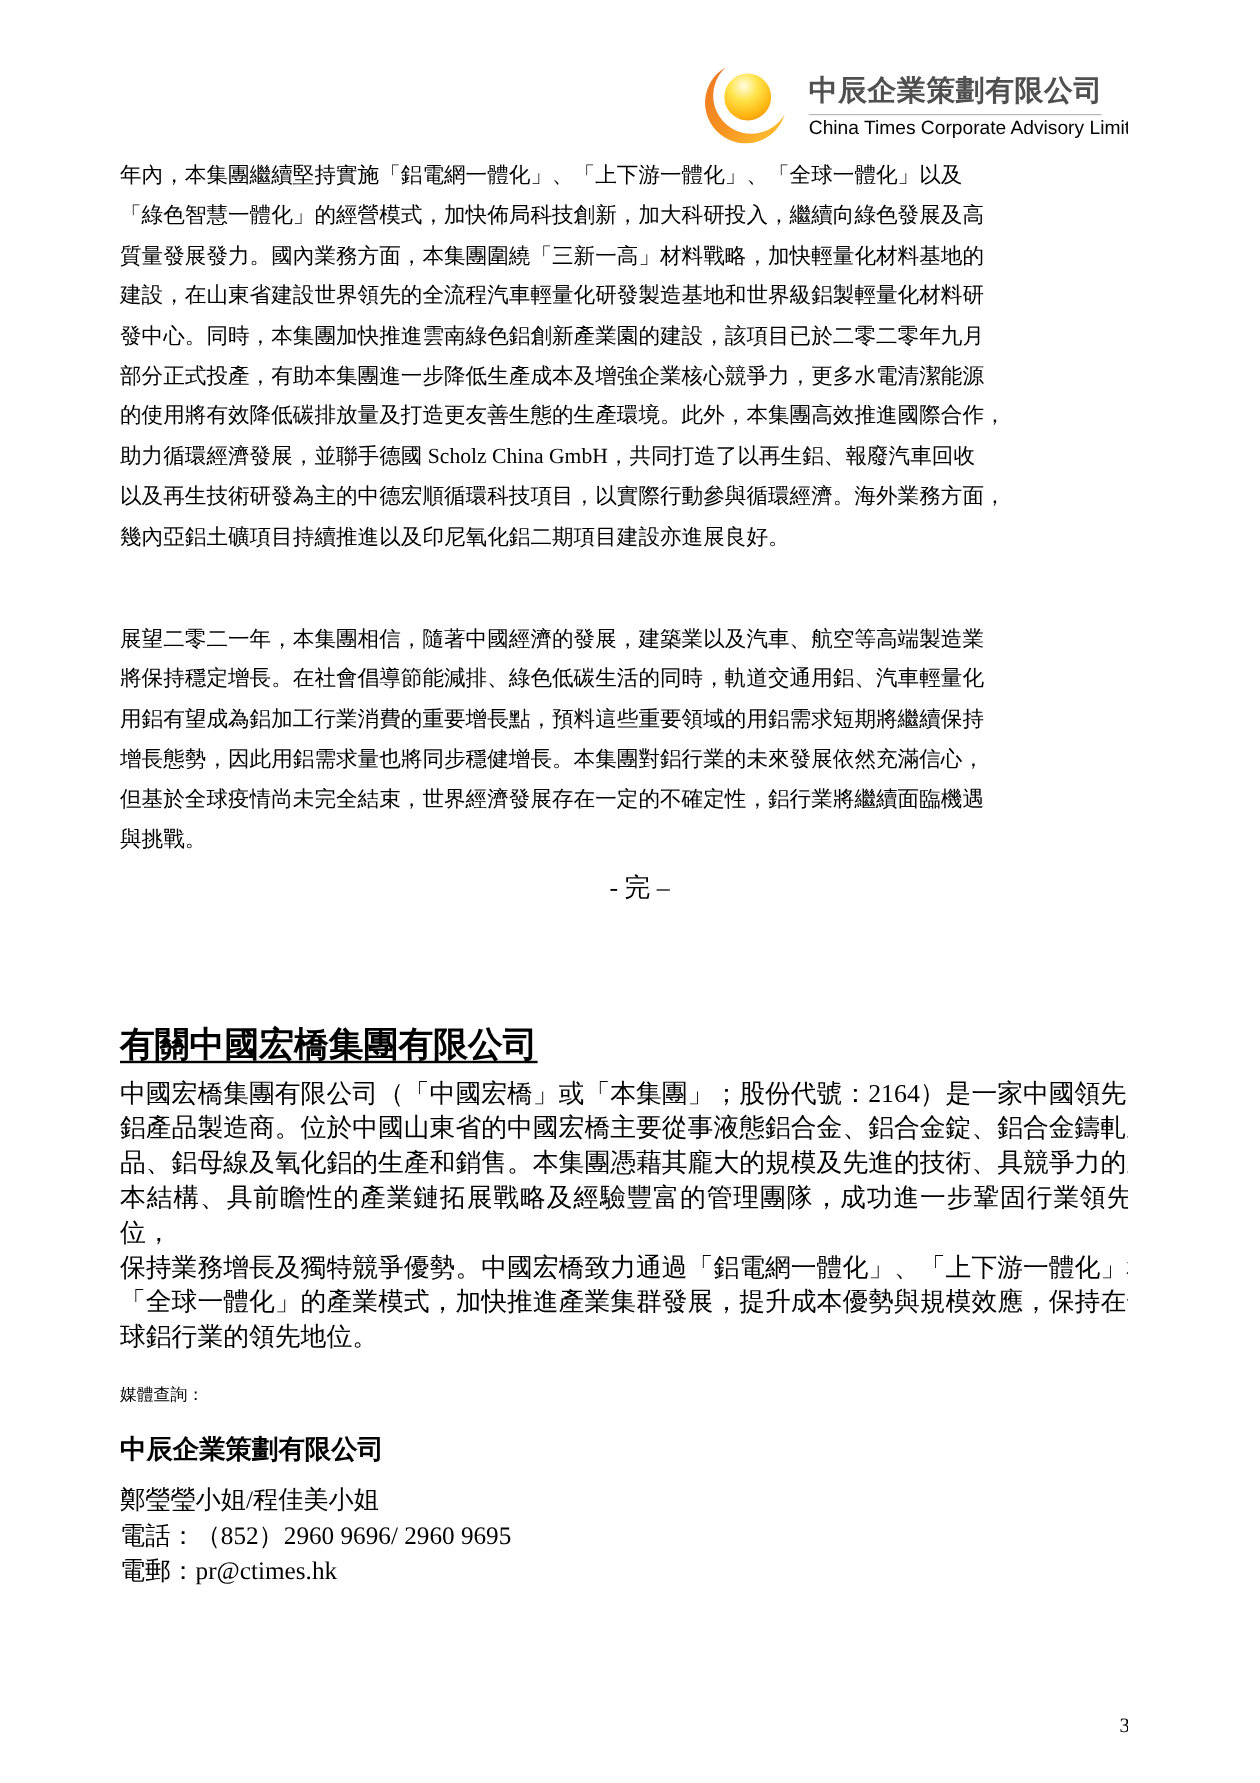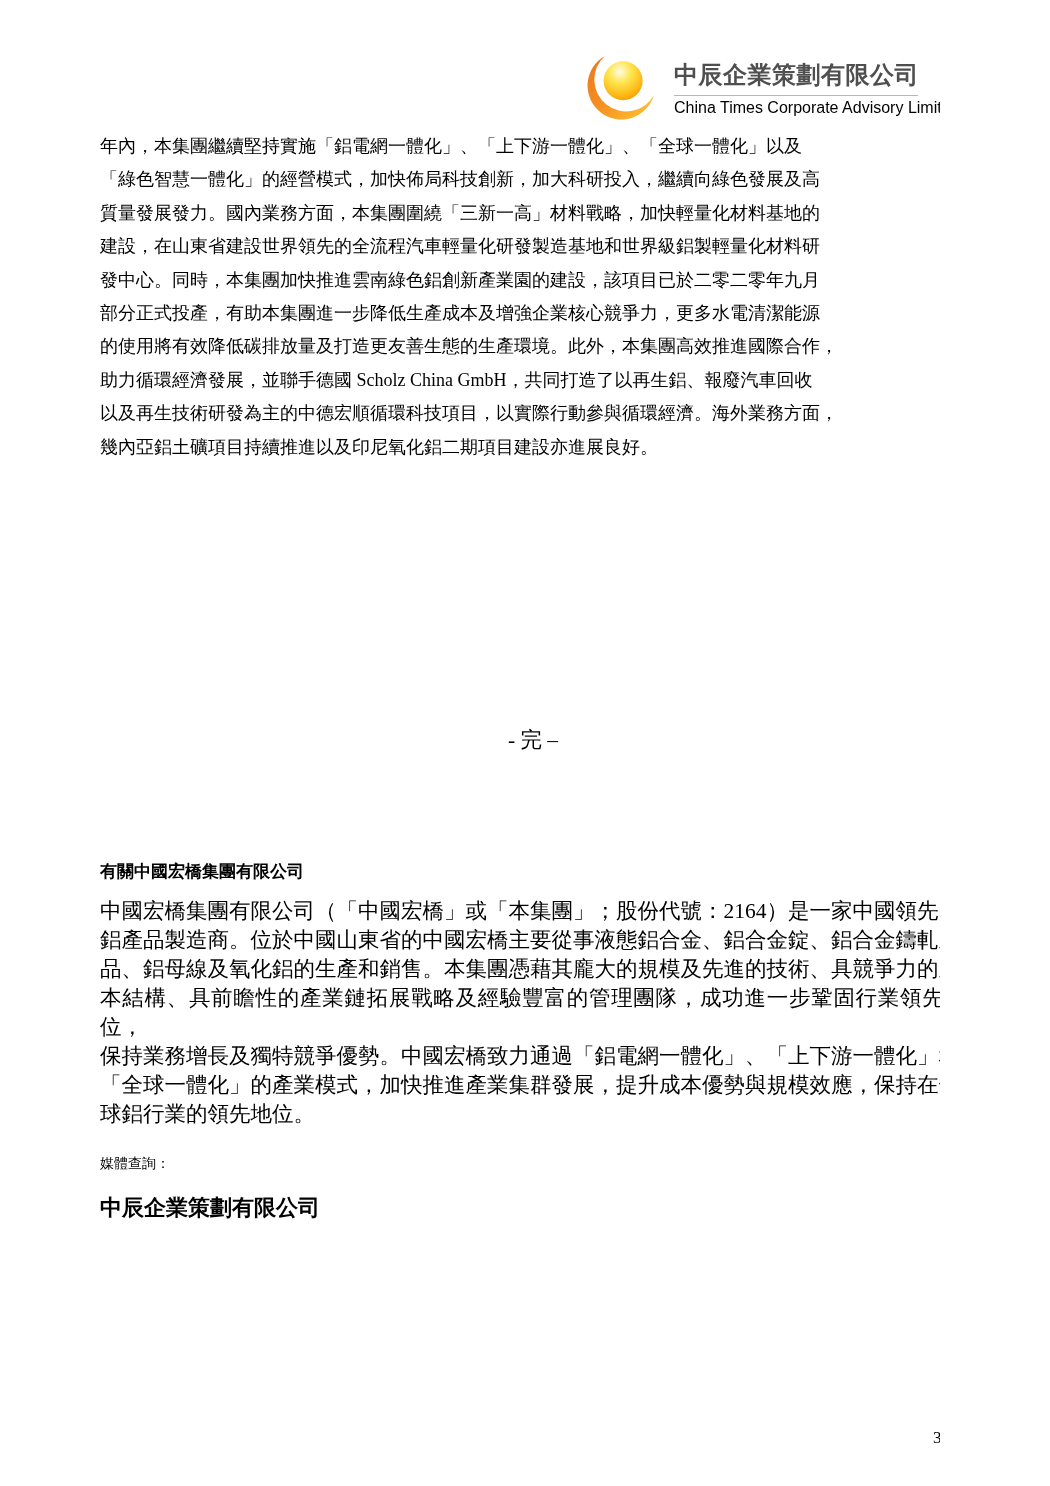--- a/index.html
+++ b/index.html
@@ -66,23 +66,24 @@
     top: 692px;
     font-size: 21.5px;
     line-height: 33px;
     text-align: center;
   }
 
   .about-heading {
     position: absolute;
     left: 100px;
     top: 823px;
-    font-size: 17px;
+    font-size: 29px;
     line-height: 33px;
     font-weight: bold;
+    text-decoration: underline;
     text-underline-offset: 4px;
   }
   .para-about {
     position: absolute;
     left: 100px;
     width: 866px;
     top: 865px;
     font-size: 21.5px;
     line-height: 29px;
     white-space: pre-line;
@@ -156,30 +157,39 @@
 「綠色智慧一體化」的經營模式，加快佈局科技創新，加大科研投入，繼續向綠色發展及高
 質量發展發力。國內業務方面，本集團圍繞「三新一高」材料戰略，加快輕量化材料基地的
 建設，在山東省建設世界領先的全流程汽車輕量化研發製造基地和世界級鋁製輕量化材料研
 發中心。同時，本集團加快推進雲南綠色鋁創新產業園的建設，該項目已於二零二零年九月
 部分正式投產，有助本集團進一步降低生產成本及增強企業核心競爭力，更多水電清潔能源
 的使用將有效降低碳排放量及打造更友善生態的生產環境。此外，本集團高效推進國際合作，
 助力循環經濟發展，並聯手德國 Scholz China GmbH，共同打造了以再生鋁、報廢汽車回收
 以及再生技術研發為主的中德宏順循環科技項目，以實際行動參與循環經濟。海外業務方面，
 幾內亞鋁土礦項目持續推進以及印尼氧化鋁二期項目建設亦進展良好。</div>
 
+  <div class="textblock para-outlook">展望二零二一年，本集團相信，隨著中國經濟的發展，建築業以及汽車、航空等高端製造業
+將保持穩定增長。在社會倡導節能減排、綠色低碳生活的同時，軌道交通用鋁、汽車輕量化
+用鋁有望成為鋁加工行業消費的重要增長點，預料這些重要領域的用鋁需求短期將繼續保持
+增長態勢，因此用鋁需求量也將同步穩健增長。本集團對鋁行業的未來發展依然充滿信心，
+但基於全球疫情尚未完全結束，世界經濟發展存在一定的不確定性，鋁行業將繼續面臨機遇
+與挑戰。</div>
 
   <div class="end-marker">- 完 –</div>
 
   <div class="about-heading">有關中國宏橋集團有限公司</div>
   <div class="para-about">中國宏橋集團有限公司（「中國宏橋」或「本集團」；股份代號：2164）是一家中國領先的
 鋁產品製造商。位於中國山東省的中國宏橋主要從事液態鋁合金、鋁合金錠、鋁合金鑄軋產
 品、鋁母線及氧化鋁的生產和銷售。本集團憑藉其龐大的規模及先進的技術、具競爭力的成
 本結構、具前瞻性的產業鏈拓展戰略及經驗豐富的管理團隊，成功進一步鞏固行業領先地位，
 保持業務增長及獨特競爭優勢。中國宏橋致力通過「鋁電網一體化」、「上下游一體化」和
 「全球一體化」的產業模式，加快推進產業集群發展，提升成本優勢與規模效應，保持在全
 球鋁行業的領先地位。</div>
 
   <div class="media-label">媒體查詢：</div>
   <div class="agency-name">中辰企業策劃有限公司</div>
+  <div class="contact-block">鄭瑩瑩小姐/程佳美小姐
+電話：（852）2960 9696/ 2960 9695
+電郵：pr@ctimes.hk</div>
 
   <div class="page-number">3</div>
 
 </div>
 
 </body></html>

